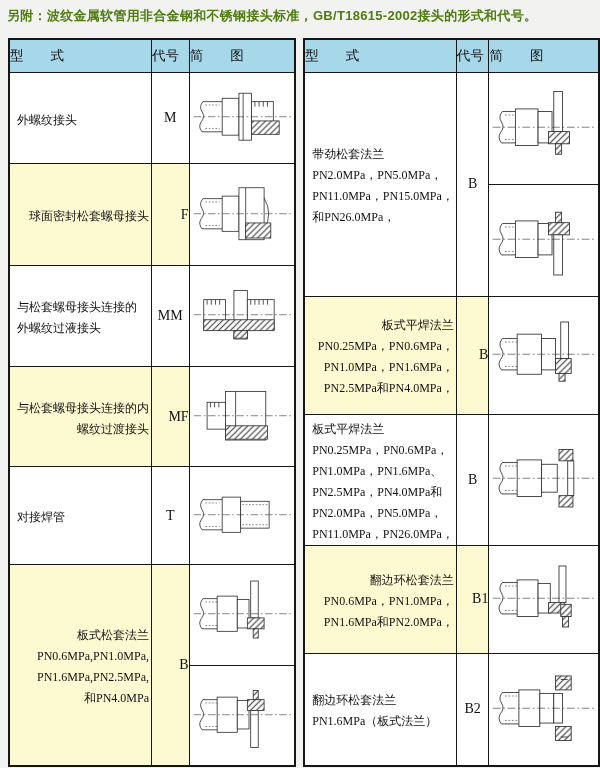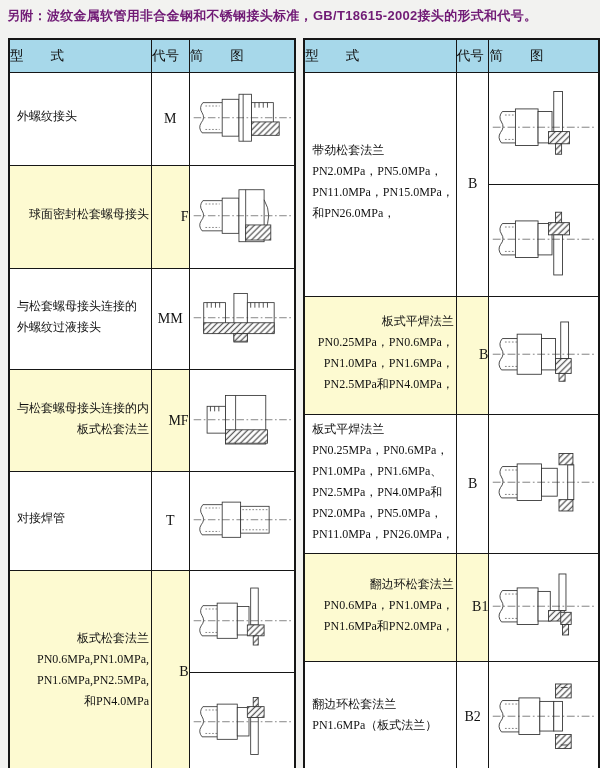--- a/index.html
+++ b/index.html
@@ -8,35 +8,35 @@
     background:#f2f2f0;
     font-family:"Liberation Serif","DejaVu Serif",serif;
     color:#111;
     position:relative;
     overflow:hidden;
   }
   .title {
     position:absolute; left:7px; top:7px; width:590px;
     font-family:"Liberation Sans","DejaVu Sans",sans-serif;
     font-weight:bold; font-size:13px; letter-spacing:0.3px;
-    color:#701a75;
+    color:#4d7c0f;
   }
   .tables { position:absolute; left:8px; top:38px; display:flex; gap:7px; }
   table { border-collapse:collapse; table-layout:fixed; background:#fff; }
   table, td, th { border:1px solid #161616; }
   table { border-width:2px; }
   th {
     background:#a7d8ea;
     font-weight:normal; font-size:13.5px; height:33px;
     text-align:left; vertical-align:middle;
     font-family:"Liberation Serif","DejaVu Serif",serif;
   }
   td { vertical-align:middle; }
   td.type {
-    font-size:12px; line-height:1.75; padding:4px 2px 8px 7px;
+    font-size:12px; line-height:1.75; padding:4px 2px 0 7px;
     white-space:pre; overflow:hidden;
   }
   td.code {
     text-align:center; font-size:14px;
     font-family:"Liberation Serif","DejaVu Serif",serif;
   }
   td.diag { padding:2px; background:#fff; }
   td.hl { background:#fdfad1;text-align:right; }
   .diag-box { width:100%; height:100%; display:flex; align-items:center; justify-content:center; }
   .diag-box svg { display:block; }
@@ -150,21 +150,21 @@
                   <rect x="14" y="51" width="84" height="13" fill="url(#h2)"></rect>
                   <rect x="50" y="64" width="16" height="9" fill="url(#h2)"></rect>
                   <line x1="2" y1="45" x2="118" y2="45" stroke-dasharray="9 3 2 3" stroke-width="0.7"></line>
                 </g>
               </svg>
             </div>
           </td>
     </tr>
     <tr style="height:100px;">
       <td class="type hl">与松套螺母接头连接的内
-板式松套法兰</td>
+螺纹过渡接头</td>
       <td class="code hl">MF</td>
       <td class="diag">
             <div class="diag-box">
               <svg viewBox="0 0 120 92" width="100%" height="92%" preserveAspectRatio="xMidYMid meet">
                 <defs>
                   <pattern id="h3" width="5" height="5" patternUnits="userSpaceOnUse" patternTransform="rotate(45)">
                     <rect width="5" height="5" fill="#fff"></rect>
                     <line x1="2.5" y1="0" x2="2.5" y2="5" stroke="#555" stroke-width="1.5"></line>
                   </pattern>
                 </defs>

